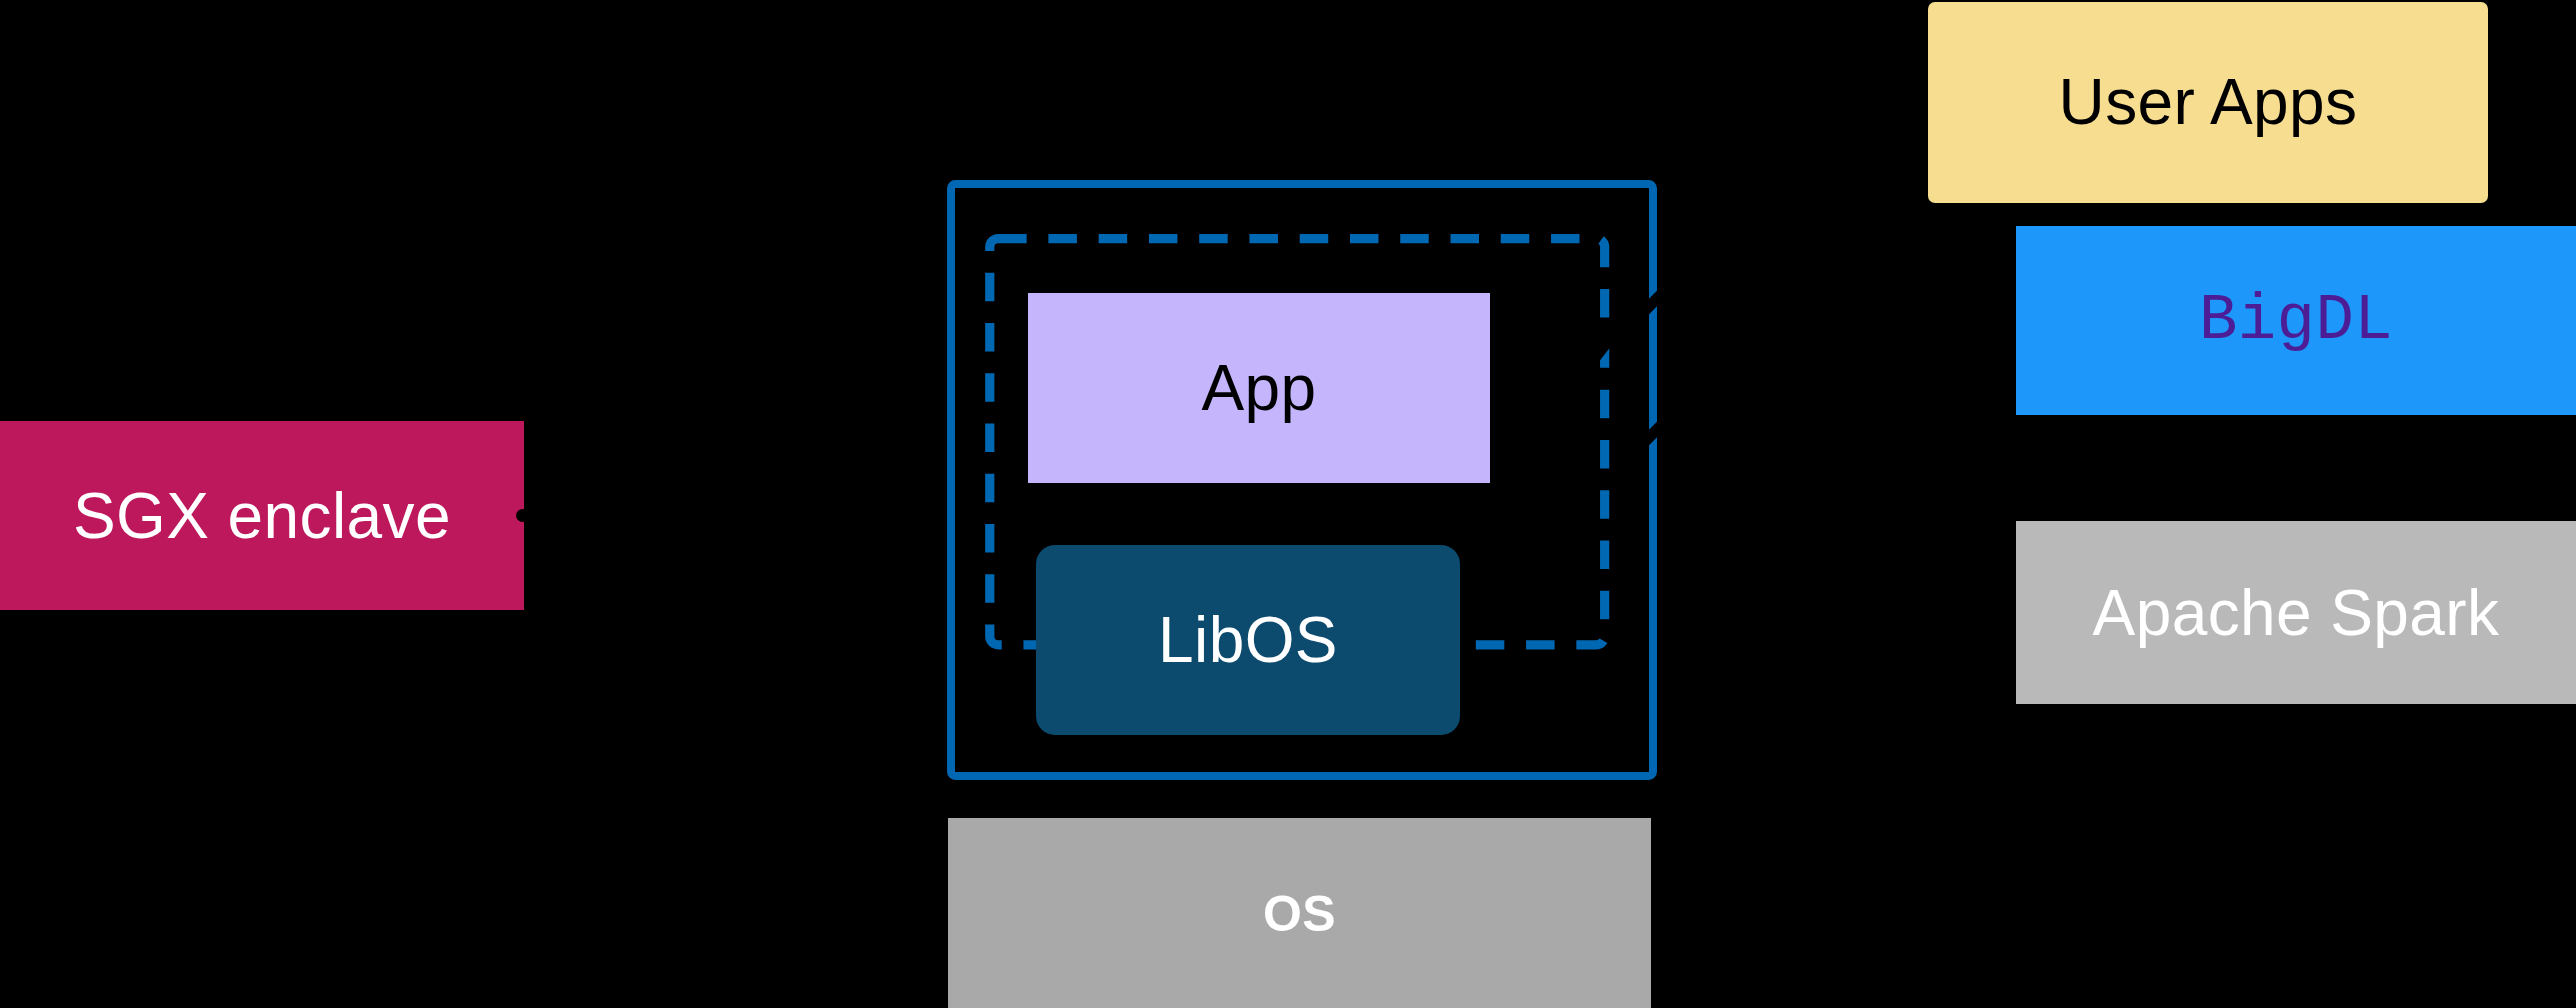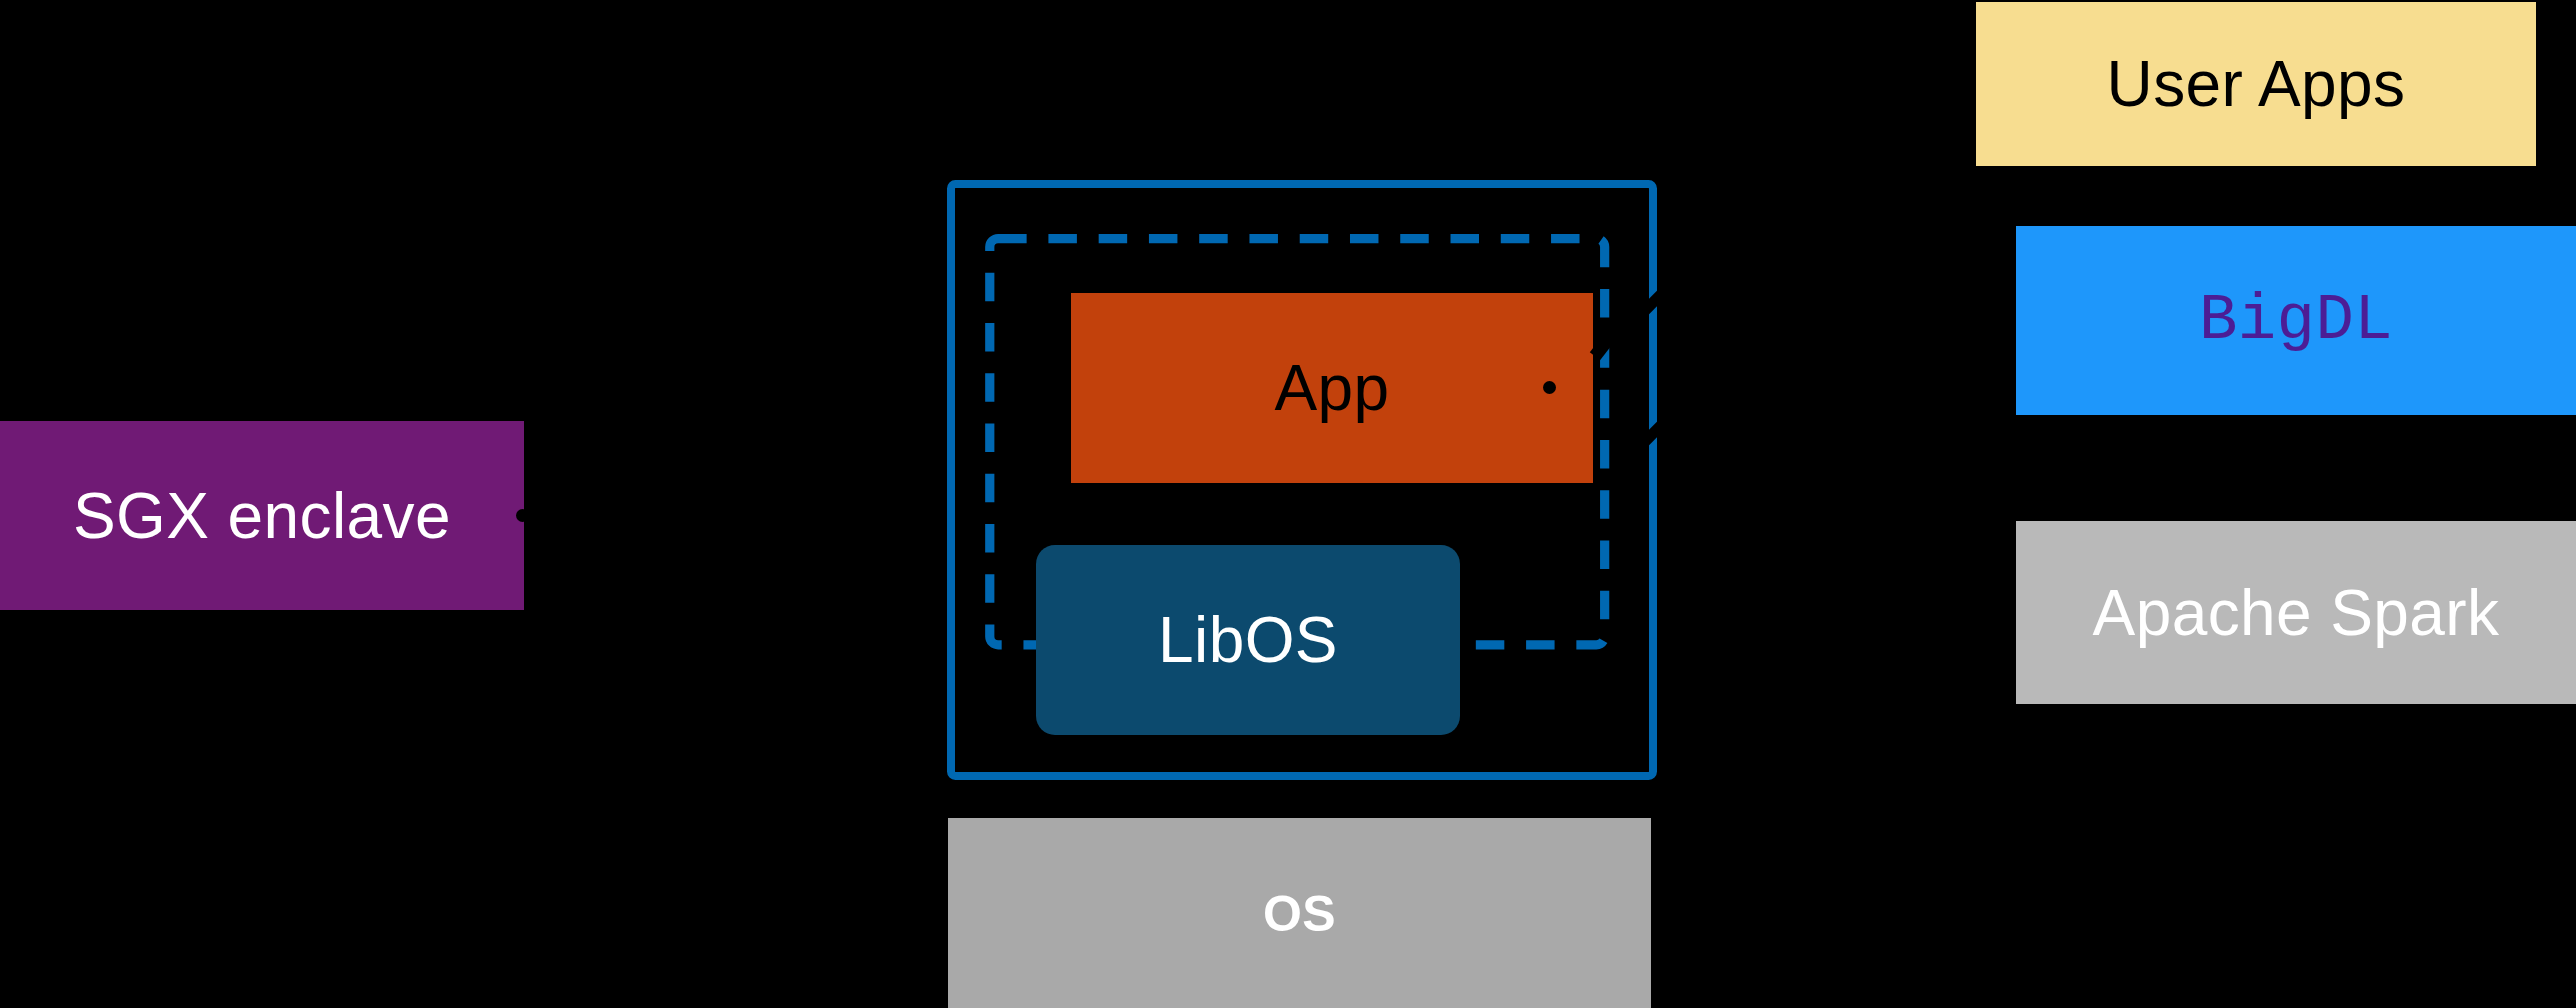--- a/index.html
+++ b/index.html
@@ -26,21 +26,21 @@
     font-size: 64px;
     letter-spacing: 0.4px;
     white-space: nowrap;
   }
 
   
   .sgx-box {
     left: 0; top: 502;
     left: 0px; top: 421px;
     width: 524px; height: 189px;
-    background: #701a75;
+    background: #be185d;
     color: #ffffff;
     z-index: 2;
   }
 
   
   .outer-box {
     position: absolute;
     left: 947px; top: 180px;
     width: 710px; height: 600px;
     border: 8.4px solid #0068B2;
@@ -54,25 +54,24 @@
   .dash-layer {
     position: absolute;
     left: 0; top: 0;
     width: 2576px; height: 1009px;
     z-index: 2;
     pointer-events: none;
   }
 
   .app-box {
     left: 1028px; top: 293px;
-    width: 522px; height: 190px;
-    background: #c2410c;
+    width: 462px; height: 190px;
+    background: #c4b5fd;
     color: #000000;
     z-index: 3;
-    margin-left: 43px;
   }
   .libos-box {
     left: 1036px; top: 545px;
     width: 424px; height: 190px;
     background: #0c4a6e;
     color: #ffffff;
     z-index: 3;
     border-radius: 19px;
   }
   .os-box {
@@ -80,25 +79,26 @@
     width: 703px; height: 191px;
     background: #A9A9A9;
     color: #ffffff;
     font-weight: bold;
     font-size: 50px;
     z-index: 2;
   }
 
   
   .user-apps-box {
-    left: 1976px; top: 1.7px;
-    width: 560px; height: 164px;
+    left: 1928px; top: 1.7px;
+    width: 560px; height: 201px;
     background: #F7DD90;
     color: #000000;
     z-index: 2;
+    border-radius: 7px;
   }
   .bigdl-box {
     left: 2016px; top: 226px;
     width: 560px; height: 189px;
     background: #1E97FB;
     color: #4c1d95;
     z-index: 2;
     font-family: Liberation Mono, monospace;
   }
   .spark-box {

